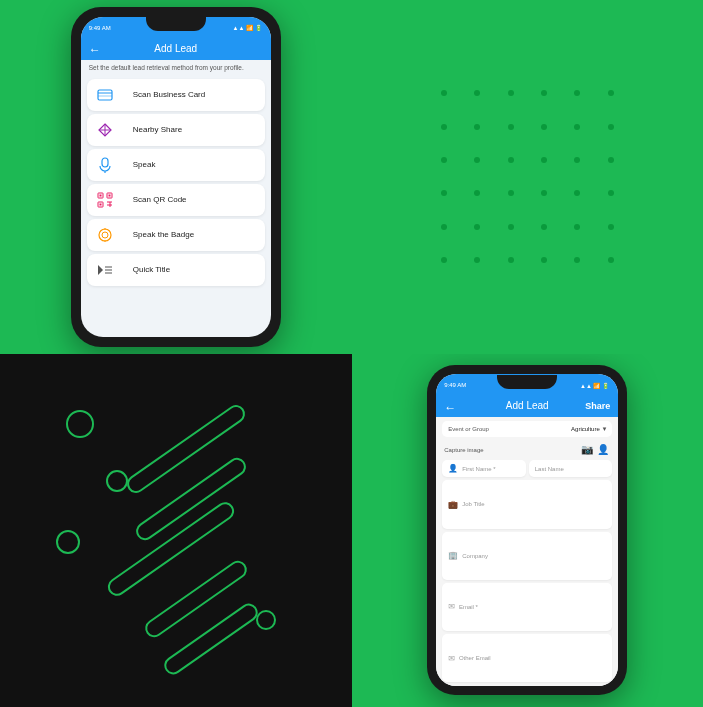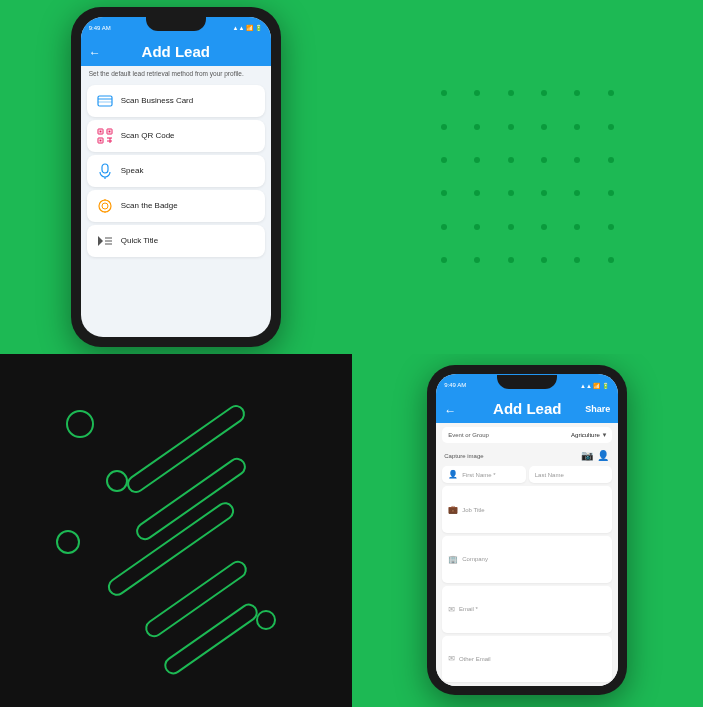--- a/index.html
+++ b/index.html
@@ -120,22 +120,22 @@
 
     .phone-header .back-arrow {
       position: absolute;
       left: 8px;
       color: #fff;
       font-size: 12px;
     }
 
     .phone-header-title {
       color: #fff;
-      font-size: 15px;
-      font-weight: 700;
+      font-size: 10px;
+      font-weight: 400;
     }
 
     .phone-header .save-btn {
       position: absolute;
       right: 8px;
       color: #fff;
       font-size: 9px;
       font-weight: 600;
     }
 
@@ -157,21 +157,21 @@
       flex-direction: column;
       gap: 3px;
     }
 
     .menu-item {
       background: #fff;
       border-radius: 8px;
       padding: 6px 8px;
       display: flex;
       align-items: center;
-      gap: 6px;
+      gap: 18px;
       box-shadow: 0 1px 3px rgba(0,0,0,0.08);
     }
 
     .menu-item-icon {
       width: 20px;
       height: 20px;
       display: flex;
       align-items: center;
       justify-content: center;
       font-size: 12px;
@@ -333,59 +333,69 @@
             <div class="menu-item-icon">
               <svg width="16" height="12" viewBox="0 0 16 12" fill="none">
                 <rect x="1" y="1" width="14" height="10" rx="1.5" stroke="#2196F3" stroke-width="1.2" fill="none"></rect>
                 <line x1="1" y1="4" x2="15" y2="4" stroke="#2196F3" stroke-width="1"></line>
                 <line x1="1" y1="7" x2="15" y2="7" stroke="#2196F3" stroke-width="0.5"></line>
               </svg>
             </div>
             <span class="menu-item-label">Scan Business Card</span>
           </div>
 
+          <div class="menu-item">
+            <div class="menu-item-icon">
+              <svg width="16" height="16" viewBox="0 0 16 16" fill="none">
+                <polygon points="8,2 14,8 8,14 2,8" stroke="#9C27B0" stroke-width="1.2" fill="none"></polygon>
+                <line x1="8" y1="2" x2="8" y2="14" stroke="#9C27B0" stroke-width="1"></line>
+                <line x1="2" y1="8" x2="14" y2="8" stroke="#9C27B0" stroke-width="1"></line>
+              </svg>
+            </div>
+            <span class="menu-item-label">Nearby Share</span>
+          </div>
+
+          <div class="menu-item">
+            <div class="menu-item-icon">
+              <svg width="12" height="16" viewBox="0 0 12 16" fill="none">
+                <rect x="3" y="1" width="6" height="9" rx="3" stroke="#2196F3" stroke-width="1.2" fill="none"></rect>
+                <path d="M1 9c0 2.76 2.24 5 5 5s5-2.24 5-5" stroke="#2196F3" stroke-width="1.2" fill="none"></path>
+                <line x1="6" y1="14" x2="6" y2="16" stroke="#2196F3" stroke-width="1.2"></line>
+              </svg>
+            </div>
+            <span class="menu-item-label">Speak</span>
+          </div>
 
           <div class="menu-item">
             <div class="menu-item-icon">
               <svg width="16" height="16" viewBox="0 0 16 16" fill="none">
                 <rect x="1" y="1" width="5" height="5" rx="0.5" stroke="#e91e63" stroke-width="1" fill="none"></rect>
                 <rect x="10" y="1" width="5" height="5" rx="0.5" stroke="#e91e63" stroke-width="1" fill="none"></rect>
                 <rect x="1" y="10" width="5" height="5" rx="0.5" stroke="#e91e63" stroke-width="1" fill="none"></rect>
                 <rect x="2.5" y="2.5" width="2" height="2" fill="#e91e63"></rect>
                 <rect x="11.5" y="2.5" width="2" height="2" fill="#e91e63"></rect>
                 <rect x="2.5" y="11.5" width="2" height="2" fill="#e91e63"></rect>
                 <line x1="10" y1="10" x2="15" y2="10" stroke="#e91e63" stroke-width="1"></line>
                 <line x1="10" y1="13" x2="15" y2="13" stroke="#e91e63" stroke-width="1"></line>
                 <line x1="13" y1="10" x2="13" y2="15" stroke="#e91e63" stroke-width="1"></line>
               </svg>
             </div>
             <span class="menu-item-label">Scan QR Code</span>
           </div>
 
           <div class="menu-item">
             <div class="menu-item-icon">
-              <svg width="12" height="16" viewBox="0 0 12 16" fill="none">
-                <rect x="3" y="1" width="6" height="9" rx="3" stroke="#2196F3" stroke-width="1.2" fill="none"></rect>
-                <path d="M1 9c0 2.76 2.24 5 5 5s5-2.24 5-5" stroke="#2196F3" stroke-width="1.2" fill="none"></path>
-                <line x1="6" y1="14" x2="6" y2="16" stroke="#2196F3" stroke-width="1.2"></line>
-              </svg>
-            </div>
-            <span class="menu-item-label">Speak</span>
-          </div>
-
-          <div class="menu-item">
-            <div class="menu-item-icon">
               <svg width="16" height="16" viewBox="0 0 16 16" fill="none">
                 <circle cx="8" cy="8" r="6" stroke="#FF9800" stroke-width="1.2" fill="none"></circle>
                 <circle cx="8" cy="8" r="3" stroke="#FF9800" stroke-width="1" fill="none"></circle>
                 <line x1="8" y1="1" x2="8" y2="3" stroke="#FF9800" stroke-width="1"></line>
                 <line x1="8" y1="13" x2="8" y2="15" stroke="#FF9800" stroke-width="1"></line>
               </svg>
             </div>
-            <span class="menu-item-label">Scan the Badge</span>
+            <span class="menu-item-label">Speak the Badge</span>
           </div>
 
           <div class="menu-item">
             <div class="menu-item-icon">
               <svg width="16" height="12" viewBox="0 0 16 12" fill="none">
                 <polygon points="1,1 6,6 1,11" fill="#555"></polygon>
                 <line x1="8" y1="3" x2="15" y2="3" stroke="#555" stroke-width="1.2"></line>
                 <line x1="8" y1="6" x2="15" y2="6" stroke="#555" stroke-width="1.2"></line>
                 <line x1="8" y1="9" x2="15" y2="9" stroke="#555" stroke-width="1.2"></line>
               </svg>

